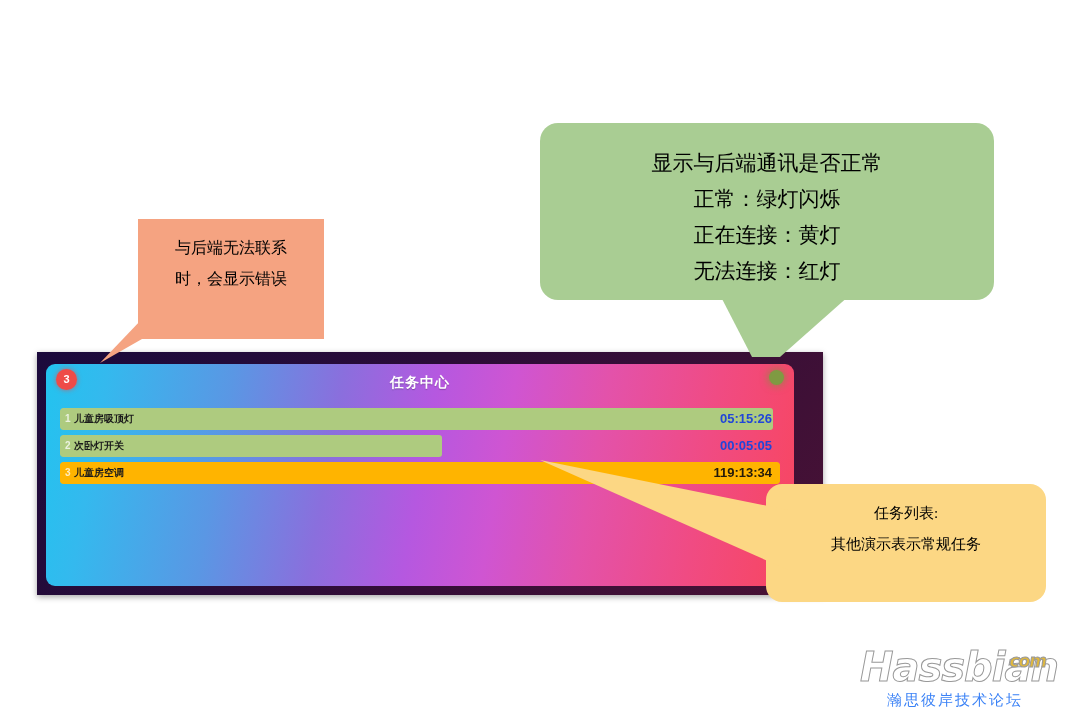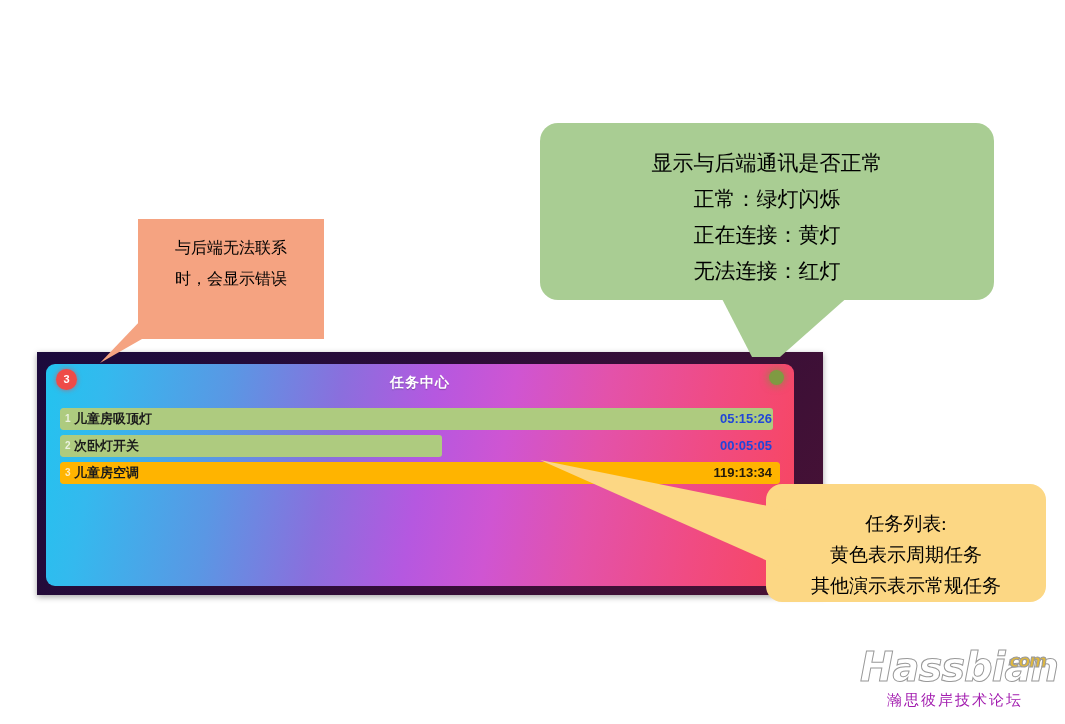--- a/index.html
+++ b/index.html
@@ -115,21 +115,21 @@
     font-size: 10px;
     font-weight: bold;
     color: rgba(255,255,255,0.75);
   }
   .task-name {
     position: absolute;
     left: 14px;
     top: 0;
     height: 30px;
     line-height: 22px;
-    font-size: 13px;
+    font-size: 10px;
     font-weight: bold;
     color: #1b1b1b;
     white-space: nowrap;
     text-align: center;
   }
   .task-time {
     position: absolute;
     right: 8px;
     top: 0;
     height: 20px;
@@ -205,22 +205,22 @@
     position: absolute;
     left: 766px;
     top: 484px;
     width: 280px;
     height: 118px;
     background: #fcd784;
     border-radius: 16px;
     z-index: 3;
   }
   #callout-task-list .callout-text {
-    padding: 24px 10px 0 10px;
-    font-size: 19px;
+    padding: 14px 10px 0 10px;
+    font-size: 15px;
     line-height: 31px;
   }
   #callout-tasklist-tail {
     position: absolute;
     left: 528px;
     top: 452px;
     width: 260px;
     height: 120px;
     z-index: 4;
   }
@@ -250,21 +250,21 @@
     top: -6px;
     font-family: "DejaVu Sans", sans-serif;
     font-size: 17px;
     font-style: italic;
     font-weight: bold;
     color: #e0b83c;
   }
   #watermark-sub {
     font-family: Liberation Sans, sans-serif;
     font-size: 15px;
-    color: #a21caf;
+    color: #3b82f6;
     letter-spacing: 2px;
     margin-top: 2px;
   }
 </style>
 </head>
 <body>
 
 <svg id="callout-total-tasks-tail" viewBox="0 0 42 44" preserveAspectRatio="none">
   <polygon points="42,0 42,20 0,44" fill="#f5a381"></polygon>
 </svg>
@@ -325,21 +325,20 @@
   </div>
 </div>
 
 <svg id="callout-tasklist-tail" viewBox="0 0 260 120" preserveAspectRatio="none">
   <polygon points="12,8 260,58 260,118" fill="#fcd784"></polygon>
 </svg>
 
 <div id="callout-task-list">
   <div class="callout-text">
     <div>任务列表:</div>
-    <div>黄色表示周期任务</div>
     <div>其他演示表示常规任务</div>
   </div>
 </div>
 
 <div id="watermark">
   <div id="watermark-wordmark">
     <span>Hassbian</span>
     <span id="watermark-tld">com</span>
   </div>
   <div id="watermark-sub">瀚思彼岸技术论坛</div>

